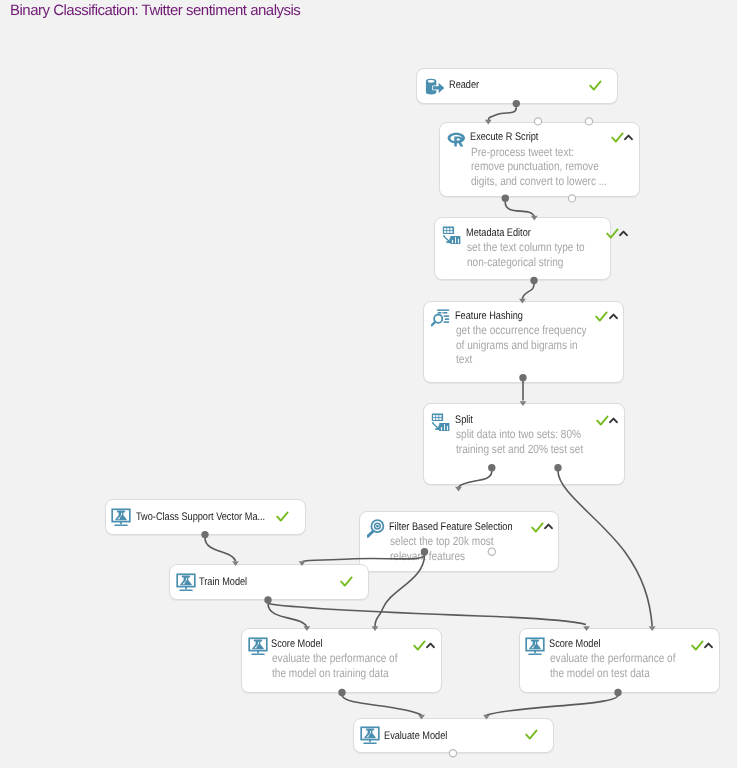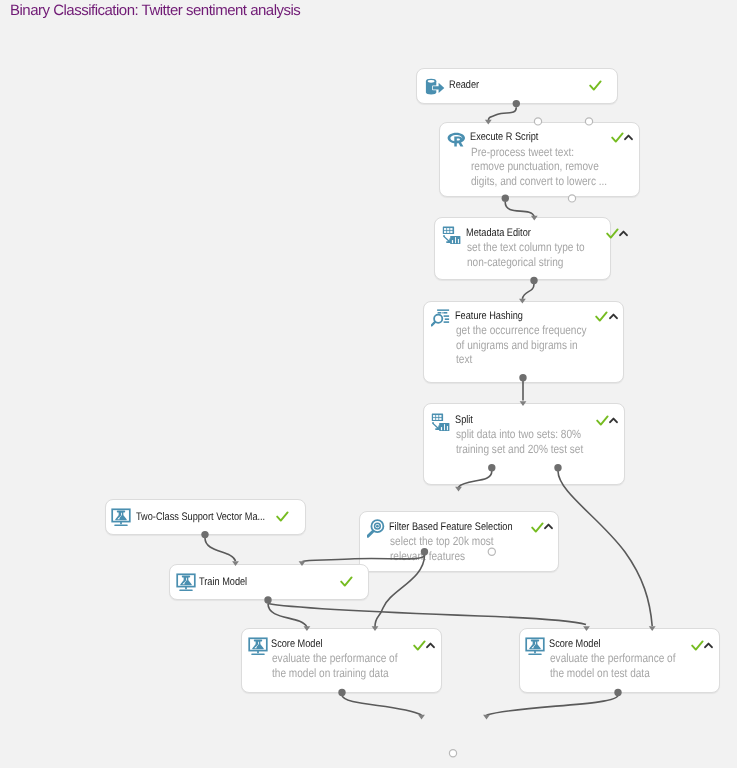--- a/index.html
+++ b/index.html
@@ -228,20 +228,34 @@
       <div class="ntitle" style="left: 29.3px; top: 9.4px;">Score Model</div>
       <div class="ndesc" style="left: 30.1px; top: 22.9px;">evaluate the performance of</div>
       <div class="ndesc" style="left: 30.1px; top: 37.4px;">the model on test data</div>
       <div class="ncheck" style="left: 171.2px; top: 11.2px;"><svg width="13" height="11" viewBox="0 0 13 11" xmlns="http://www.w3.org/2000/svg">
           <path d="M1.2,5.6 L4.8,9.6 L11.6,1.4" fill="none" stroke="#76bc21" stroke-width="1.9" stroke-linecap="round" stroke-linejoin="round"></path>
         </svg></div>
       <div class="ncaret" style="left: 184.5px; top: 13px;"><svg width="9" height="7" viewBox="0 0 9 7" xmlns="http://www.w3.org/2000/svg">
           <path d="M1.1,5.2 L4.5,1.6 L7.9,5.2" fill="none" stroke="#333333" stroke-width="1.9" stroke-linecap="round" stroke-linejoin="round"></path>
         </svg></div>
     </div>
+    <div class="node" style="left: 353.3px; top: 717.7px; width: 201px; height: 35.8px;">
+      <div class="nicon" style="left: 6.2px; top: 7.7px;"><svg width="20" height="20" viewBox="0 0 20 20" xmlns="http://www.w3.org/2000/svg">
+          <rect x="1.2" y="1.3" width="17.6" height="12.3" fill="none" stroke="#4a8fb0" stroke-width="1.7"></rect>
+          <path d="M8.3,4.0 L8.3,7.3 L4.9,11.7 L15.1,11.7 L11.7,7.3 L11.7,4.0 Z" fill="#4a8fb0" stroke="#4a8fb0" stroke-width="1.3" stroke-linejoin="round"></path>
+          <path d="M10.1,4.6 L10.1,7.5 L6.3,11.2 L8.5,11.2 L8.5,10.0 L10.9,7.0 L10.9,4.6 Z" fill="#ffffff"></path>
+          <path d="M6.7,3.5 L13.3,3.5" stroke="#4a8fb0" stroke-width="1.8" stroke-linecap="round"></path>
+          <path d="M10,13.8 L10,16.3" stroke="#4a8fb0" stroke-width="1.7"></path>
+          <path d="M4.0,17.2 L16.0,17.2" stroke="#4a8fb0" stroke-width="1.6" stroke-linecap="round"></path>
+        </svg></div>
+      <div class="ntitle" style="left: 30.2px; top: 10.9px;">Evaluate Model</div>
+      <div class="ncheck" style="left: 171.2px; top: 10.8px;"><svg width="13" height="11" viewBox="0 0 13 11" xmlns="http://www.w3.org/2000/svg">
+          <path d="M1.2,5.6 L4.8,9.6 L11.6,1.4" fill="none" stroke="#76bc21" stroke-width="1.9" stroke-linecap="round" stroke-linejoin="round"></path>
+        </svg></div>
+    </div>
     <svg id="ports" viewBox="0 0 737 768" style="position: absolute; left: 0px; top: 0px; width: 737px; height: 768px; z-index: 8;">
       <circle cx="516.3" cy="103.6" r="3.7" fill="#6e6e6e"></circle>
       <circle cx="538" cy="121.4" r="3.6" fill="#ffffff" stroke="#b9b9b9" stroke-width="1.2"></circle>
       <circle cx="589" cy="121.4" r="3.6" fill="#ffffff" stroke="#b9b9b9" stroke-width="1.2"></circle>
       <circle cx="505.3" cy="198.3" r="3.7" fill="#6e6e6e"></circle>
       <circle cx="572" cy="198.4" r="3.6" fill="#ffffff" stroke="#b9b9b9" stroke-width="1.2"></circle>
       <circle cx="534" cy="280.5" r="3.7" fill="#6e6e6e"></circle>
       <circle cx="523" cy="377.7" r="3.7" fill="#6e6e6e"></circle>
       <circle cx="491.8" cy="467.8" r="3.7" fill="#6e6e6e"></circle>
       <circle cx="558" cy="467.8" r="3.7" fill="#6e6e6e"></circle>

